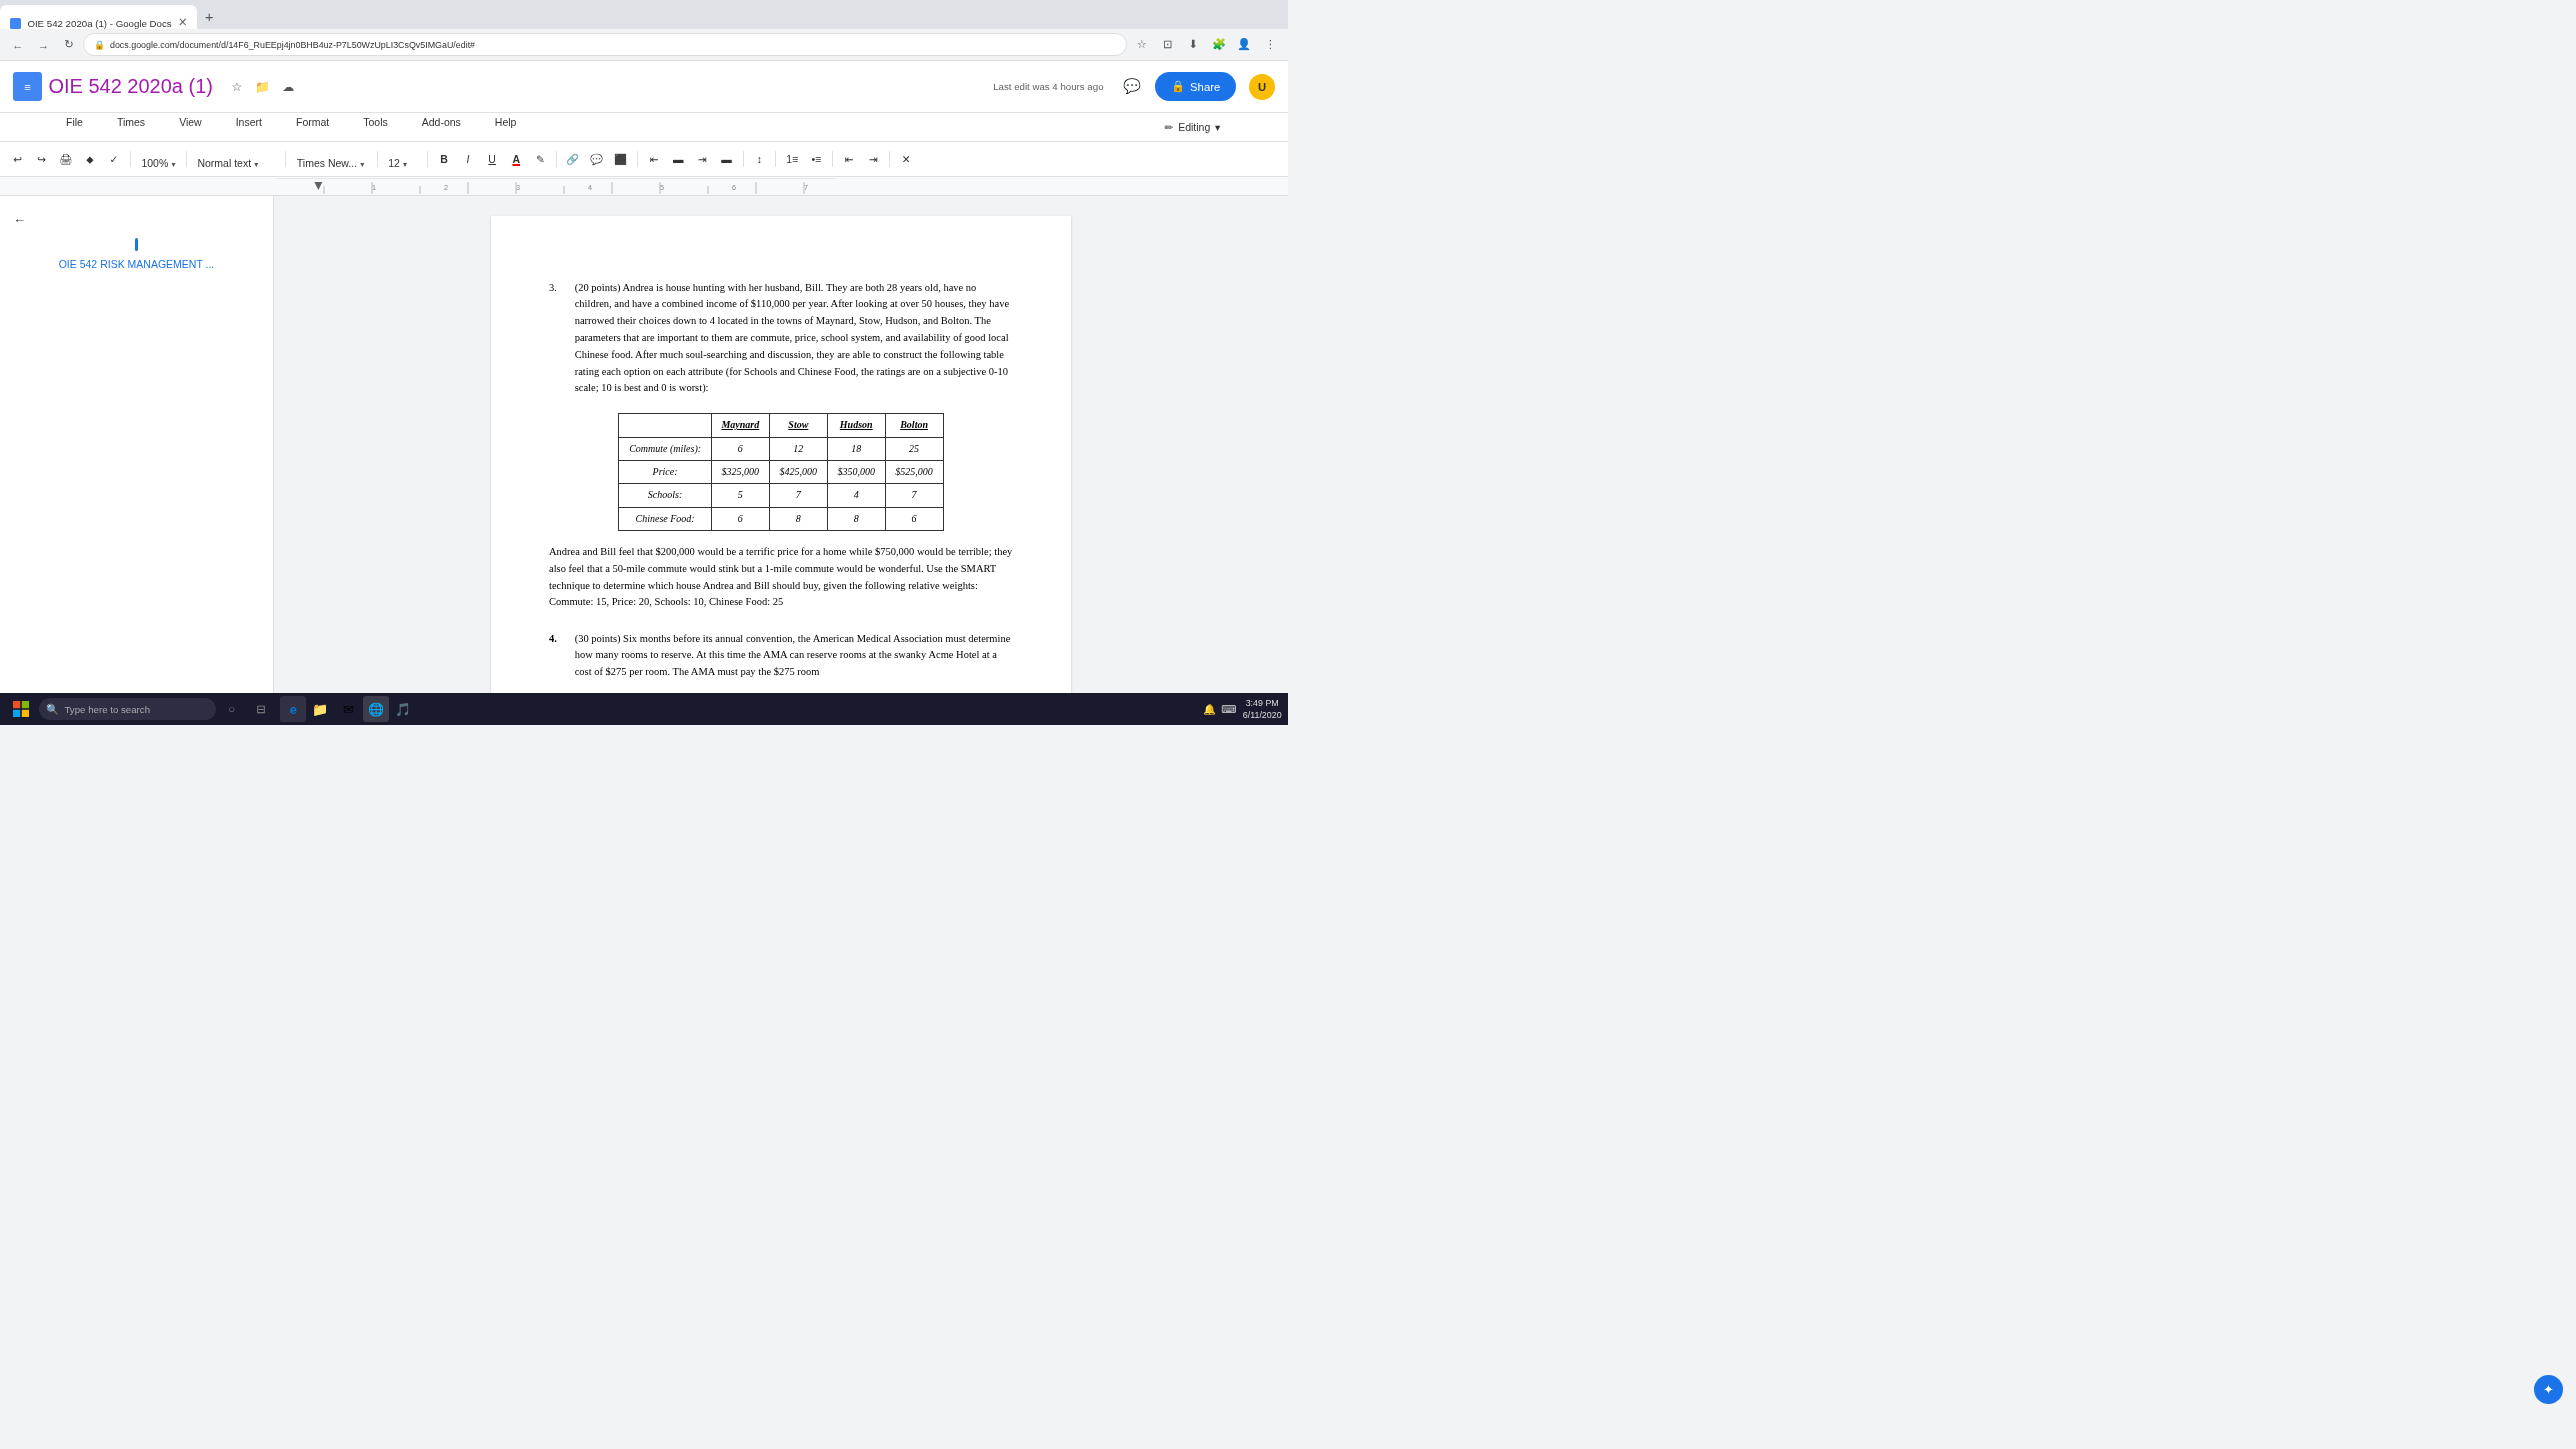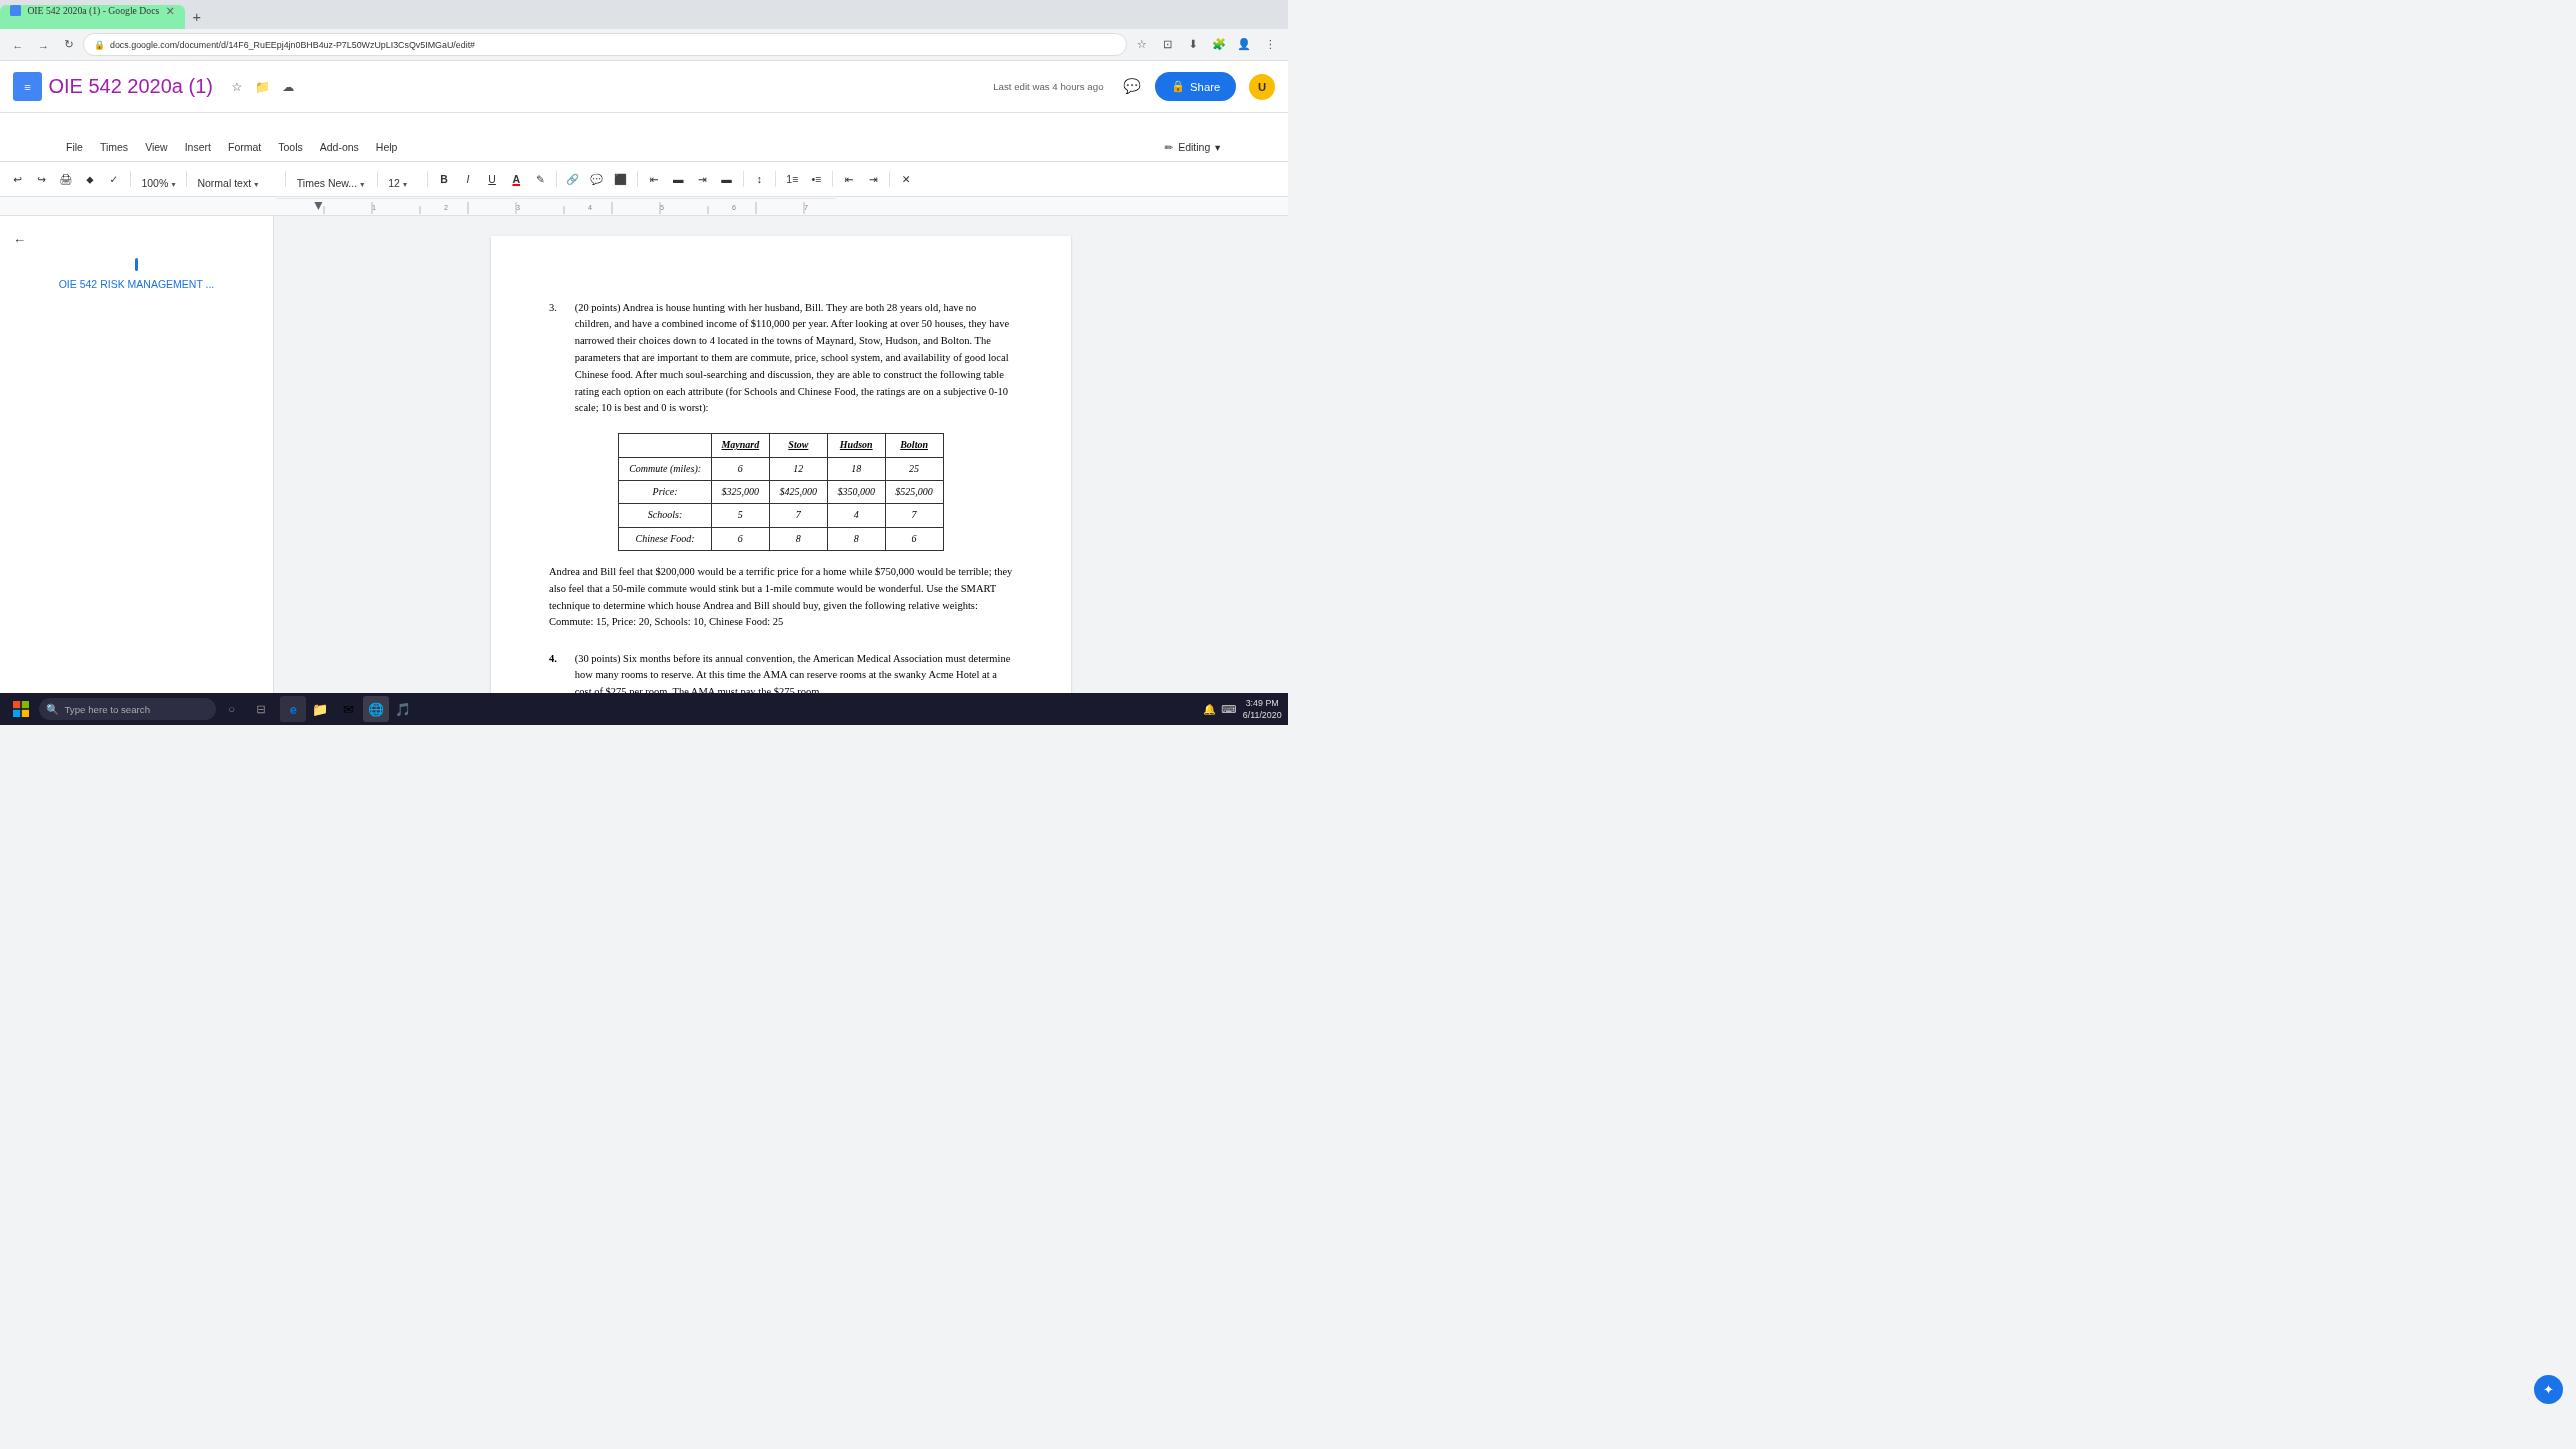--- a/index.html
+++ b/index.html
@@ -7,31 +7,30 @@
     
     
     .browser-frame { width: 100%; height: 100%; display: flex; flex-direction: column; background: #fff; }
     .tab-bar {
       display: flex;
       align-items: flex-end;
       height: 29px;
       background: #dee1e6;
     }
     .tab-active {
-      background: #86efac;
+      background: #ffffff;
       height: 24px;
       padding: 0 9.7px;
       display: flex;
-      align-items: flex-start;
+      align-items: flex-end;
       gap: 6.4px;
       border-radius: 6.4px 6.4px 0 0;
       font-size: 9.7px;
       color: #333;
       min-width: 161px;
-      font-family: Liberation Serif, serif;
     }
     .tab-favicon {
       width: 11.3px; height: 11.3px;
       background: #4285f4;
       border-radius: 1.6px;
       flex-shrink: 0;
     }
     .tab-close {
       margin-left: auto;
       cursor: pointer;
@@ -170,25 +169,23 @@
       background: #fbbc04;
       display: flex; align-items: center; justify-content: center;
       font-size: 11.3px; color: #333; font-weight: bold;
     }
 
     
     .menu-bar {
       height: 29px;
       background: #fff;
       display: flex;
-      align-items: center;
       padding: 0 58px;
-      gap: 1px;
+      gap: 18px;
       border-bottom: 0.8px solid #e0e0e0;
-      margin-top: 20px;
     }
     .menu-item {
       padding: 3.2px 8px;
       font-size: 10.5px;
       color: #333;
       cursor: pointer;
       border-radius: 3.2px;
     }
 
     

